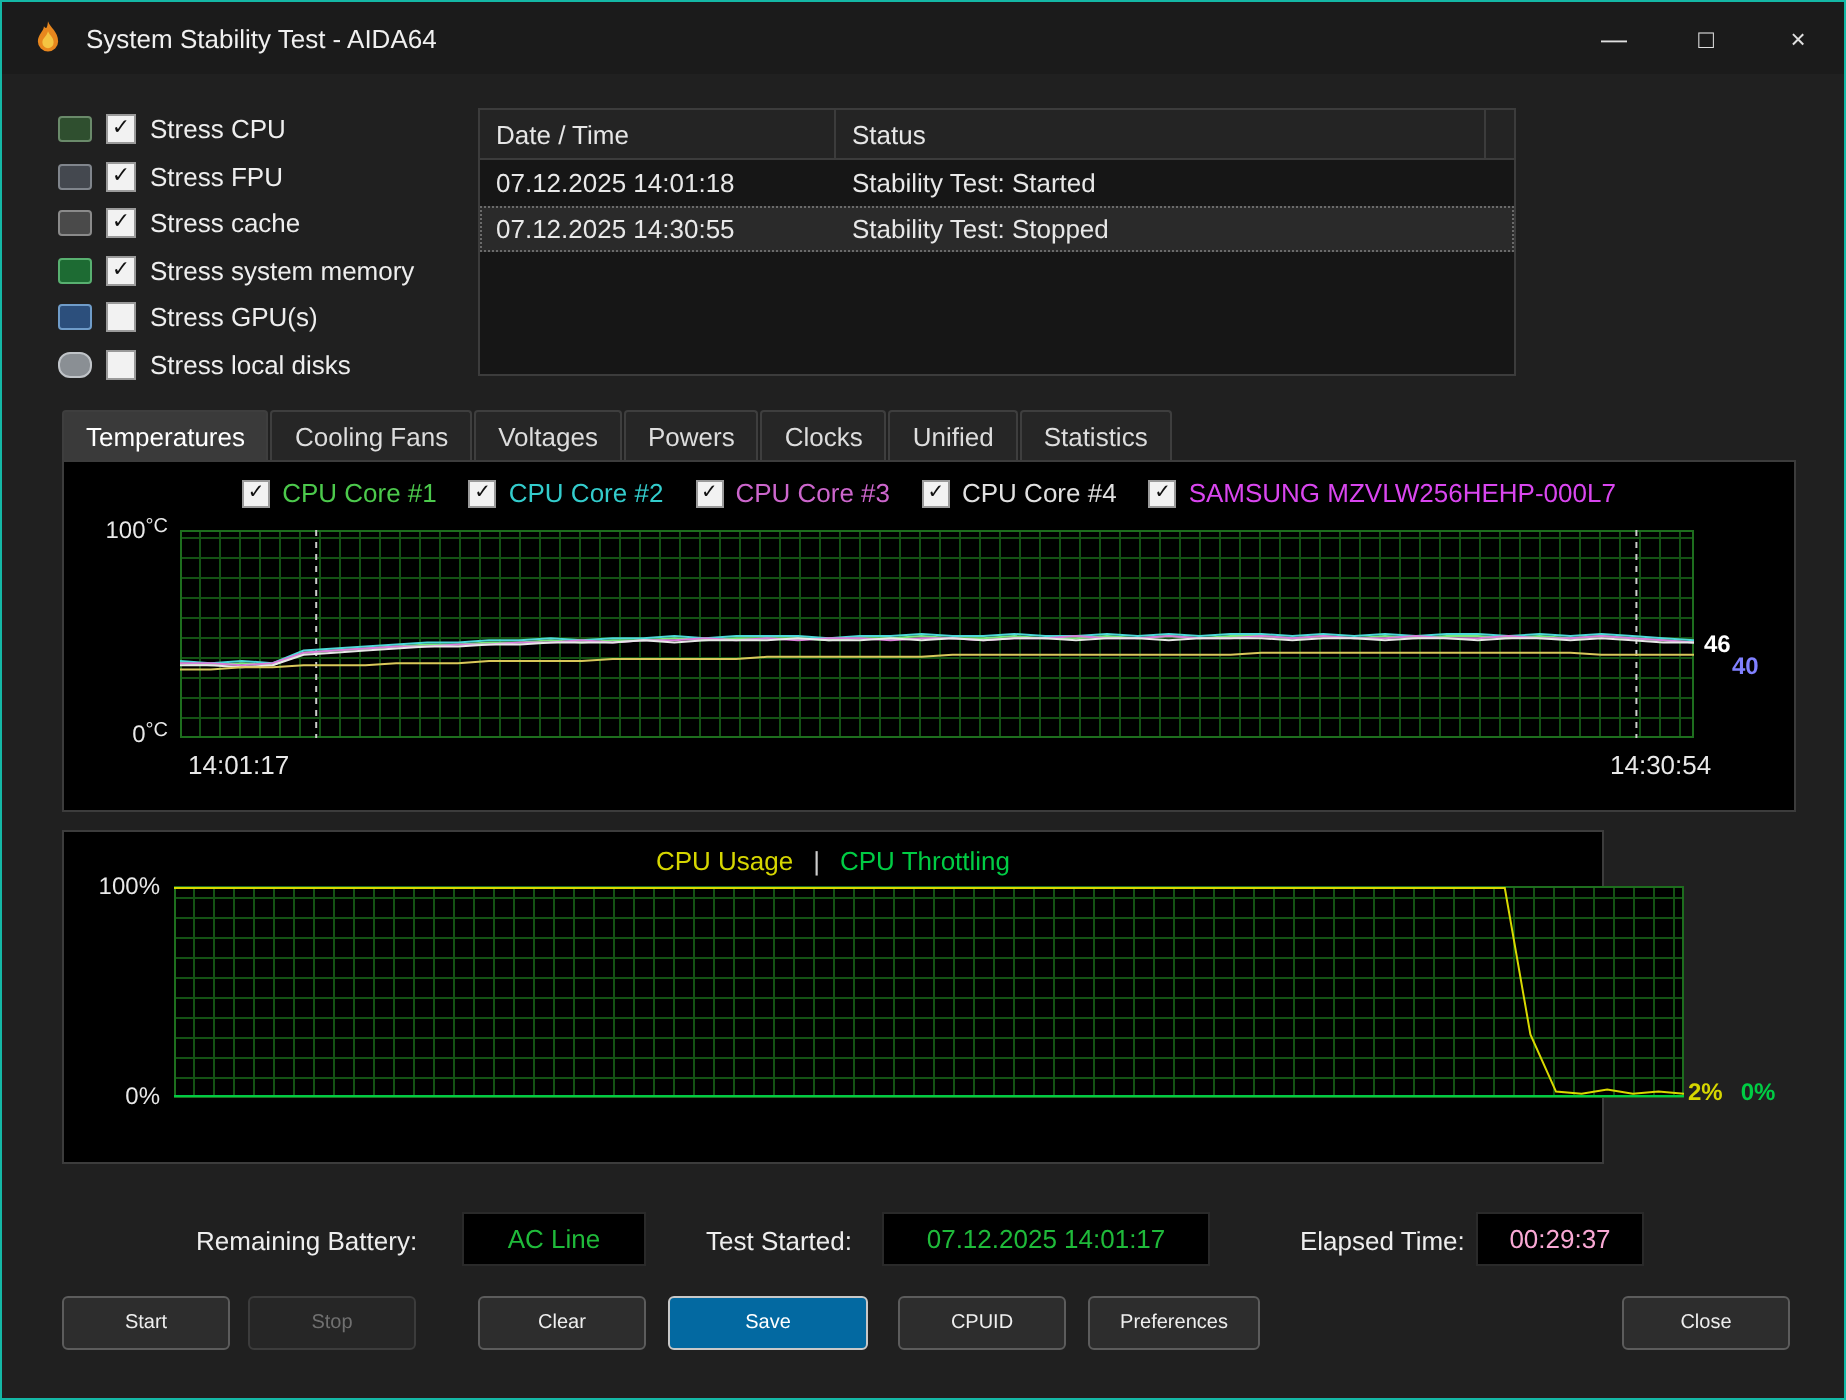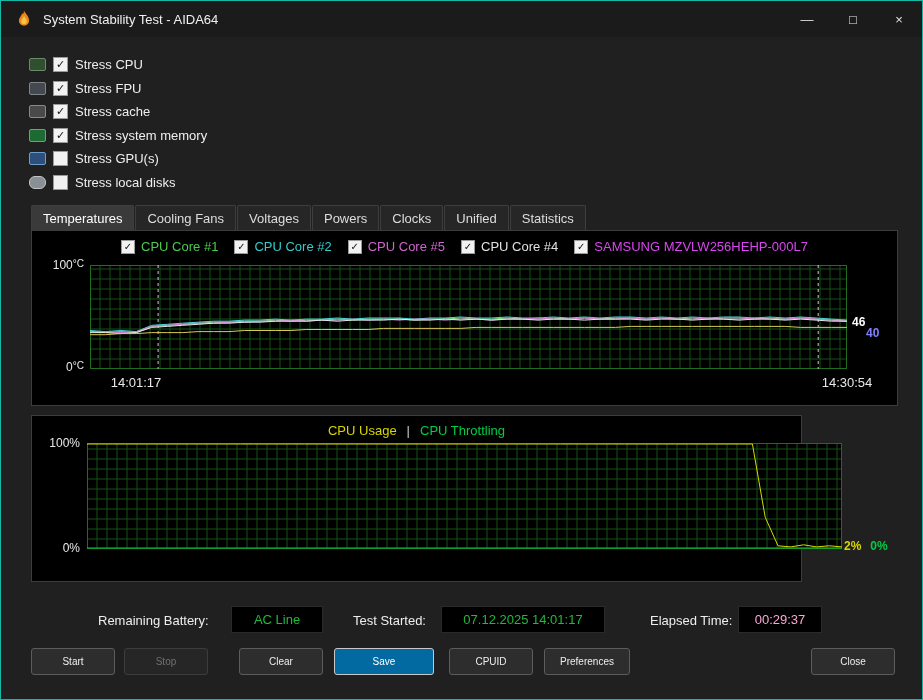--- a/index.html
+++ b/index.html
@@ -47,21 +47,21 @@
   .legend{position:absolute;left:0;right:0;top:8px;display:flex;justify-content:center;gap:16px;align-items:center;}
   .legend .cb{width:12px;height:12px;line-height:12px;font-size:10px;}
   .legend-item{display:flex;align-items:center;gap:6px;}
   .legend-label{font-size:13px;white-space:nowrap;}
   #temp-plot{position:absolute;left:58px;top:34px;display:block;}
   #usage-plot{position:absolute;left:55px;top:27px;display:block;}
   .ytick{position:absolute;text-align:right;width:46px;font-size:12px;color:#e8e8e8;}
   #temp-y0{left:6px;top:27px;}
   #temp-y1{left:6px;top:129px;}
   .deg{font-size:10px;vertical-align:top;}
-  .xtick{position:absolute;top:144px;width:84px;text-align:center;font-size:13px;color:#e8e8e8;}
+  .xtick{position:absolute;top:144px;width:84px;text-align:left;font-size:13px;color:#e8e8e8;}
   #temp-x0{left:62px;}
   #temp-x1{left:773px;}
   .cur-val{position:absolute;font-size:12px;font-weight:bold;}
   #temp-val-0{left:820px;top:84px;}
   #temp-val-1{left:834px;top:95px;}
   #usage-title{position:absolute;top:7px;left:0;right:0;text-align:center;font-size:13px;}
   #usage-title span{margin:0 5px;}
   #usage-y0{left:4px;top:20px;width:44px;}
   #usage-y1{left:4px;top:125px;width:44px;}
   .usage-vals{position:absolute;left:812px;top:123px;font-size:12px;font-weight:bold;display:flex;gap:9px;}
@@ -130,20 +130,37 @@
         <span class="cb"></span>
         <span class="stress-label">Stress GPU(s)</span>
       </div>
       <div class="stress-row">
         <span class="hw-icon disk-icon"></span>
         <span class="cb"></span>
         <span class="stress-label">Stress local disks</span>
       </div>
     </div>
 
+  <div class="log-table">
+    <div class="log-header">
+      <div class="log-h1">Date / Time</div>
+      <div class="log-h2">Status</div>
+      <div class="log-h3"></div>
+    </div>
+    <div id="log-rows">
+        <div class="log-row">
+          <div class="log-c1">07.12.2025 14:01:18</div>
+          <div class="log-c2">Stability Test: Started</div>
+        </div>
+        <div class="log-row selected">
+          <div class="log-c1">07.12.2025 14:30:55</div>
+          <div class="log-c2">Stability Test: Stopped</div>
+        </div>
+      </div>
+  </div>
 
   <div class="tabs" id="tabs">
       <div class="tab active">Temperatures</div>
       <div class="tab">Cooling Fans</div>
       <div class="tab">Voltages</div>
       <div class="tab">Powers</div>
       <div class="tab">Clocks</div>
       <div class="tab">Unified</div>
       <div class="tab">Statistics</div>
     </div>
@@ -153,21 +170,21 @@
         <span class="legend-item">
           <span class="cb">✓</span>
           <span class="legend-label" style="color: rgb(76, 201, 76);">CPU Core #1</span>
         </span>
         <span class="legend-item">
           <span class="cb">✓</span>
           <span class="legend-label" style="color: rgb(51, 204, 204);">CPU Core #2</span>
         </span>
         <span class="legend-item">
           <span class="cb">✓</span>
-          <span class="legend-label" style="color: rgb(204, 102, 204);">CPU Core #5</span>
+          <span class="legend-label" style="color: rgb(204, 102, 204);">CPU Core #3</span>
         </span>
         <span class="legend-item">
           <span class="cb">✓</span>
           <span class="legend-label" style="color: rgb(224, 224, 224);">CPU Core #4</span>
         </span>
         <span class="legend-item">
           <span class="cb">✓</span>
           <span class="legend-label" style="color: #d946ef;">SAMSUNG MZVLW256HEHP-000L7</span>
         </span>
       </div>

